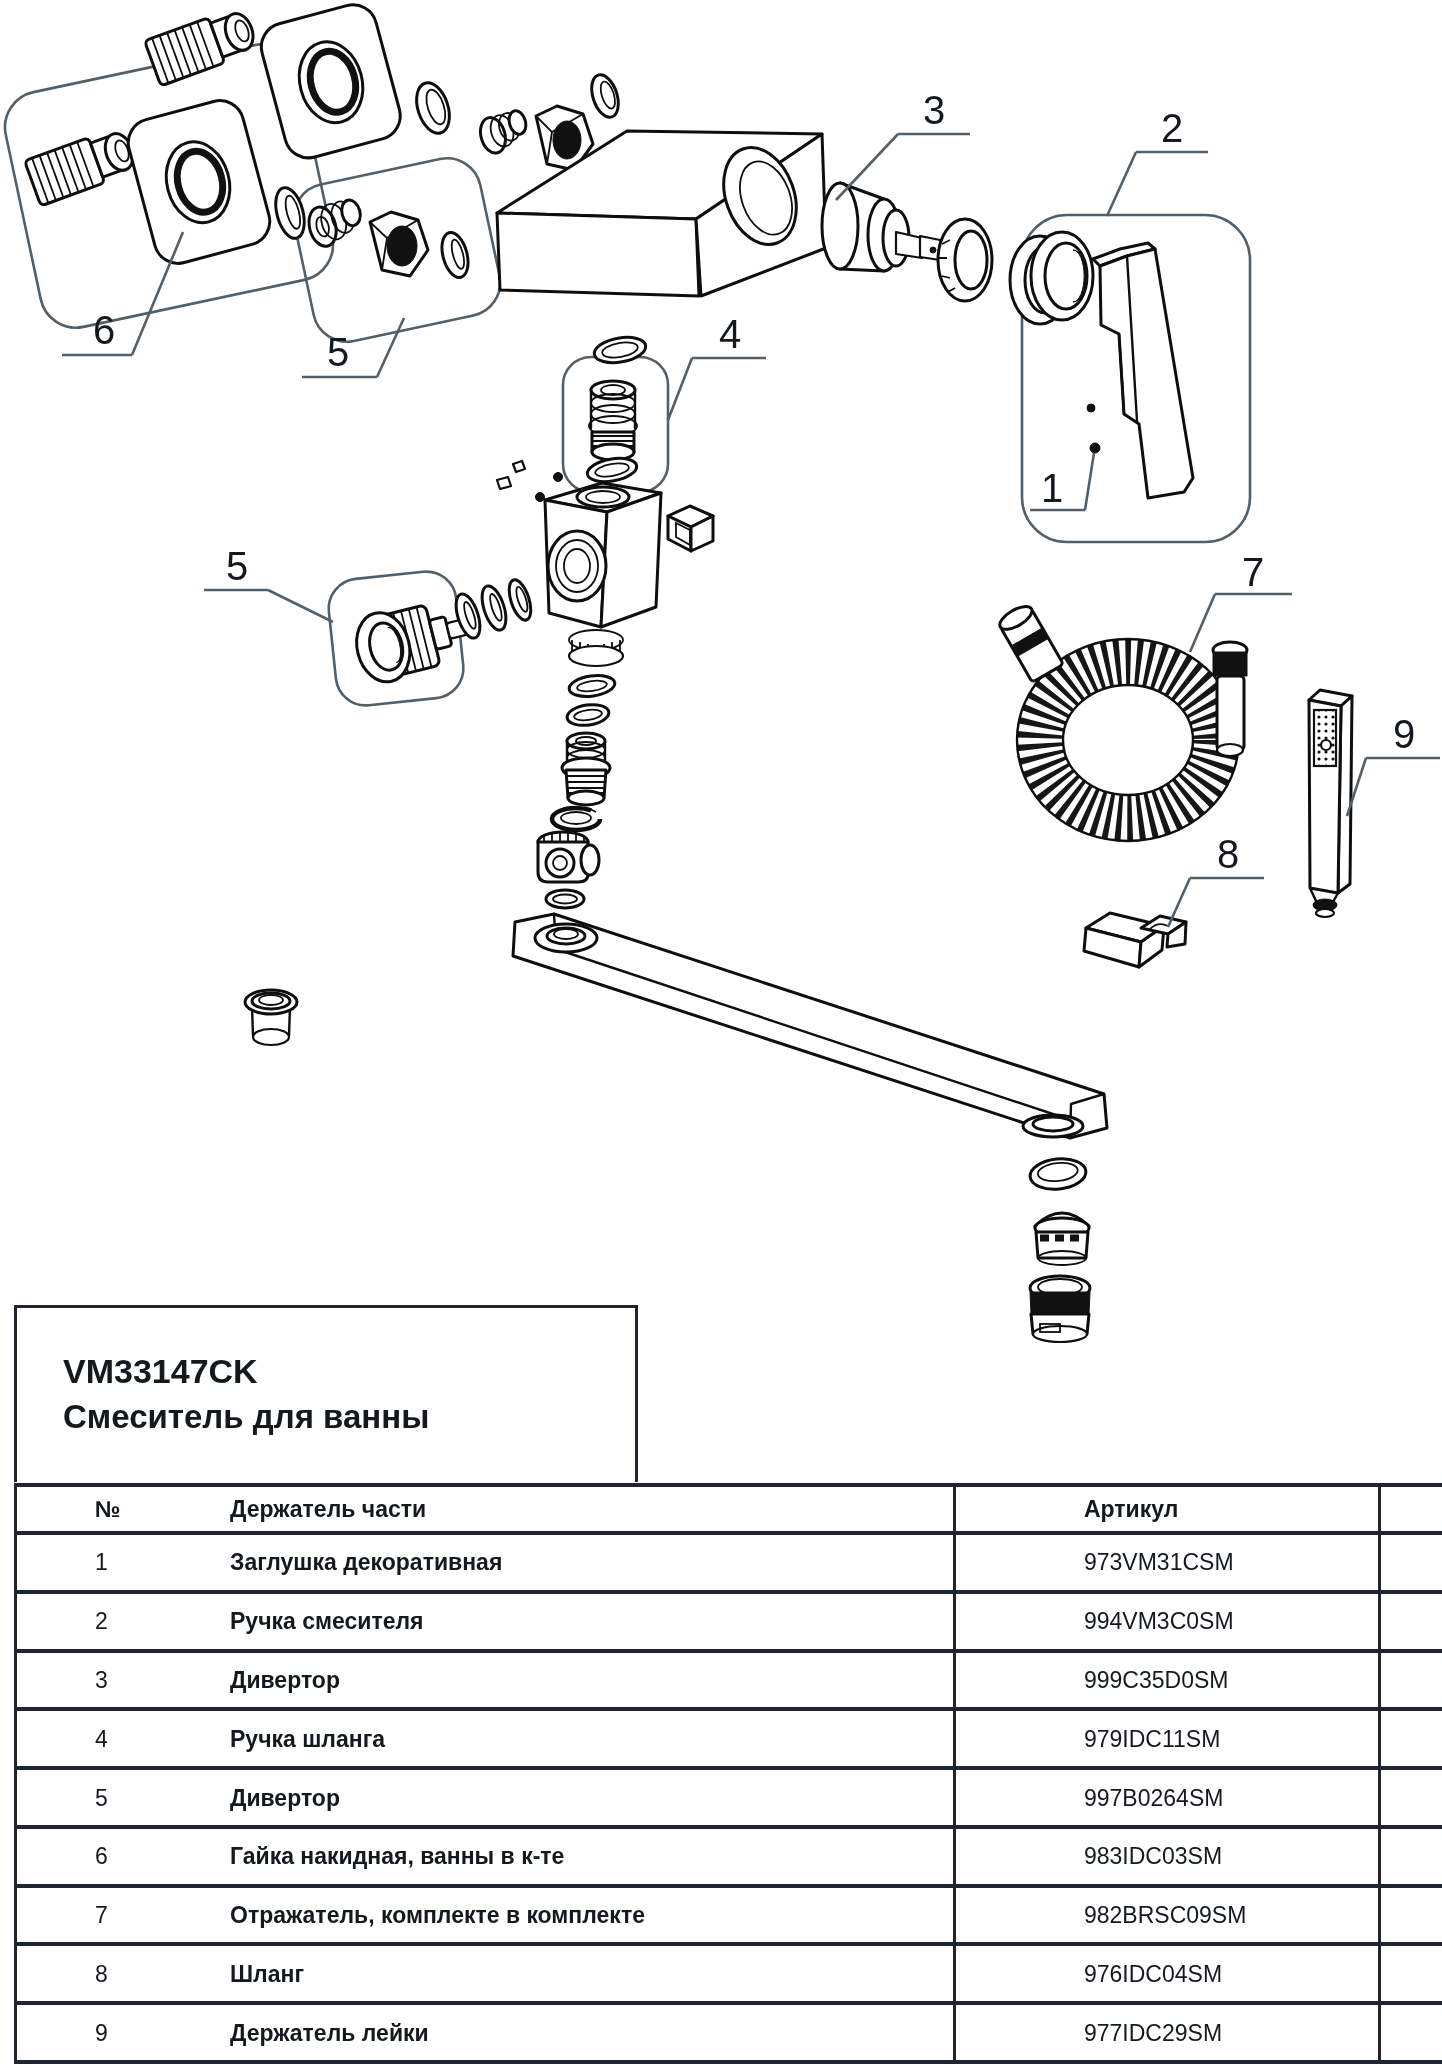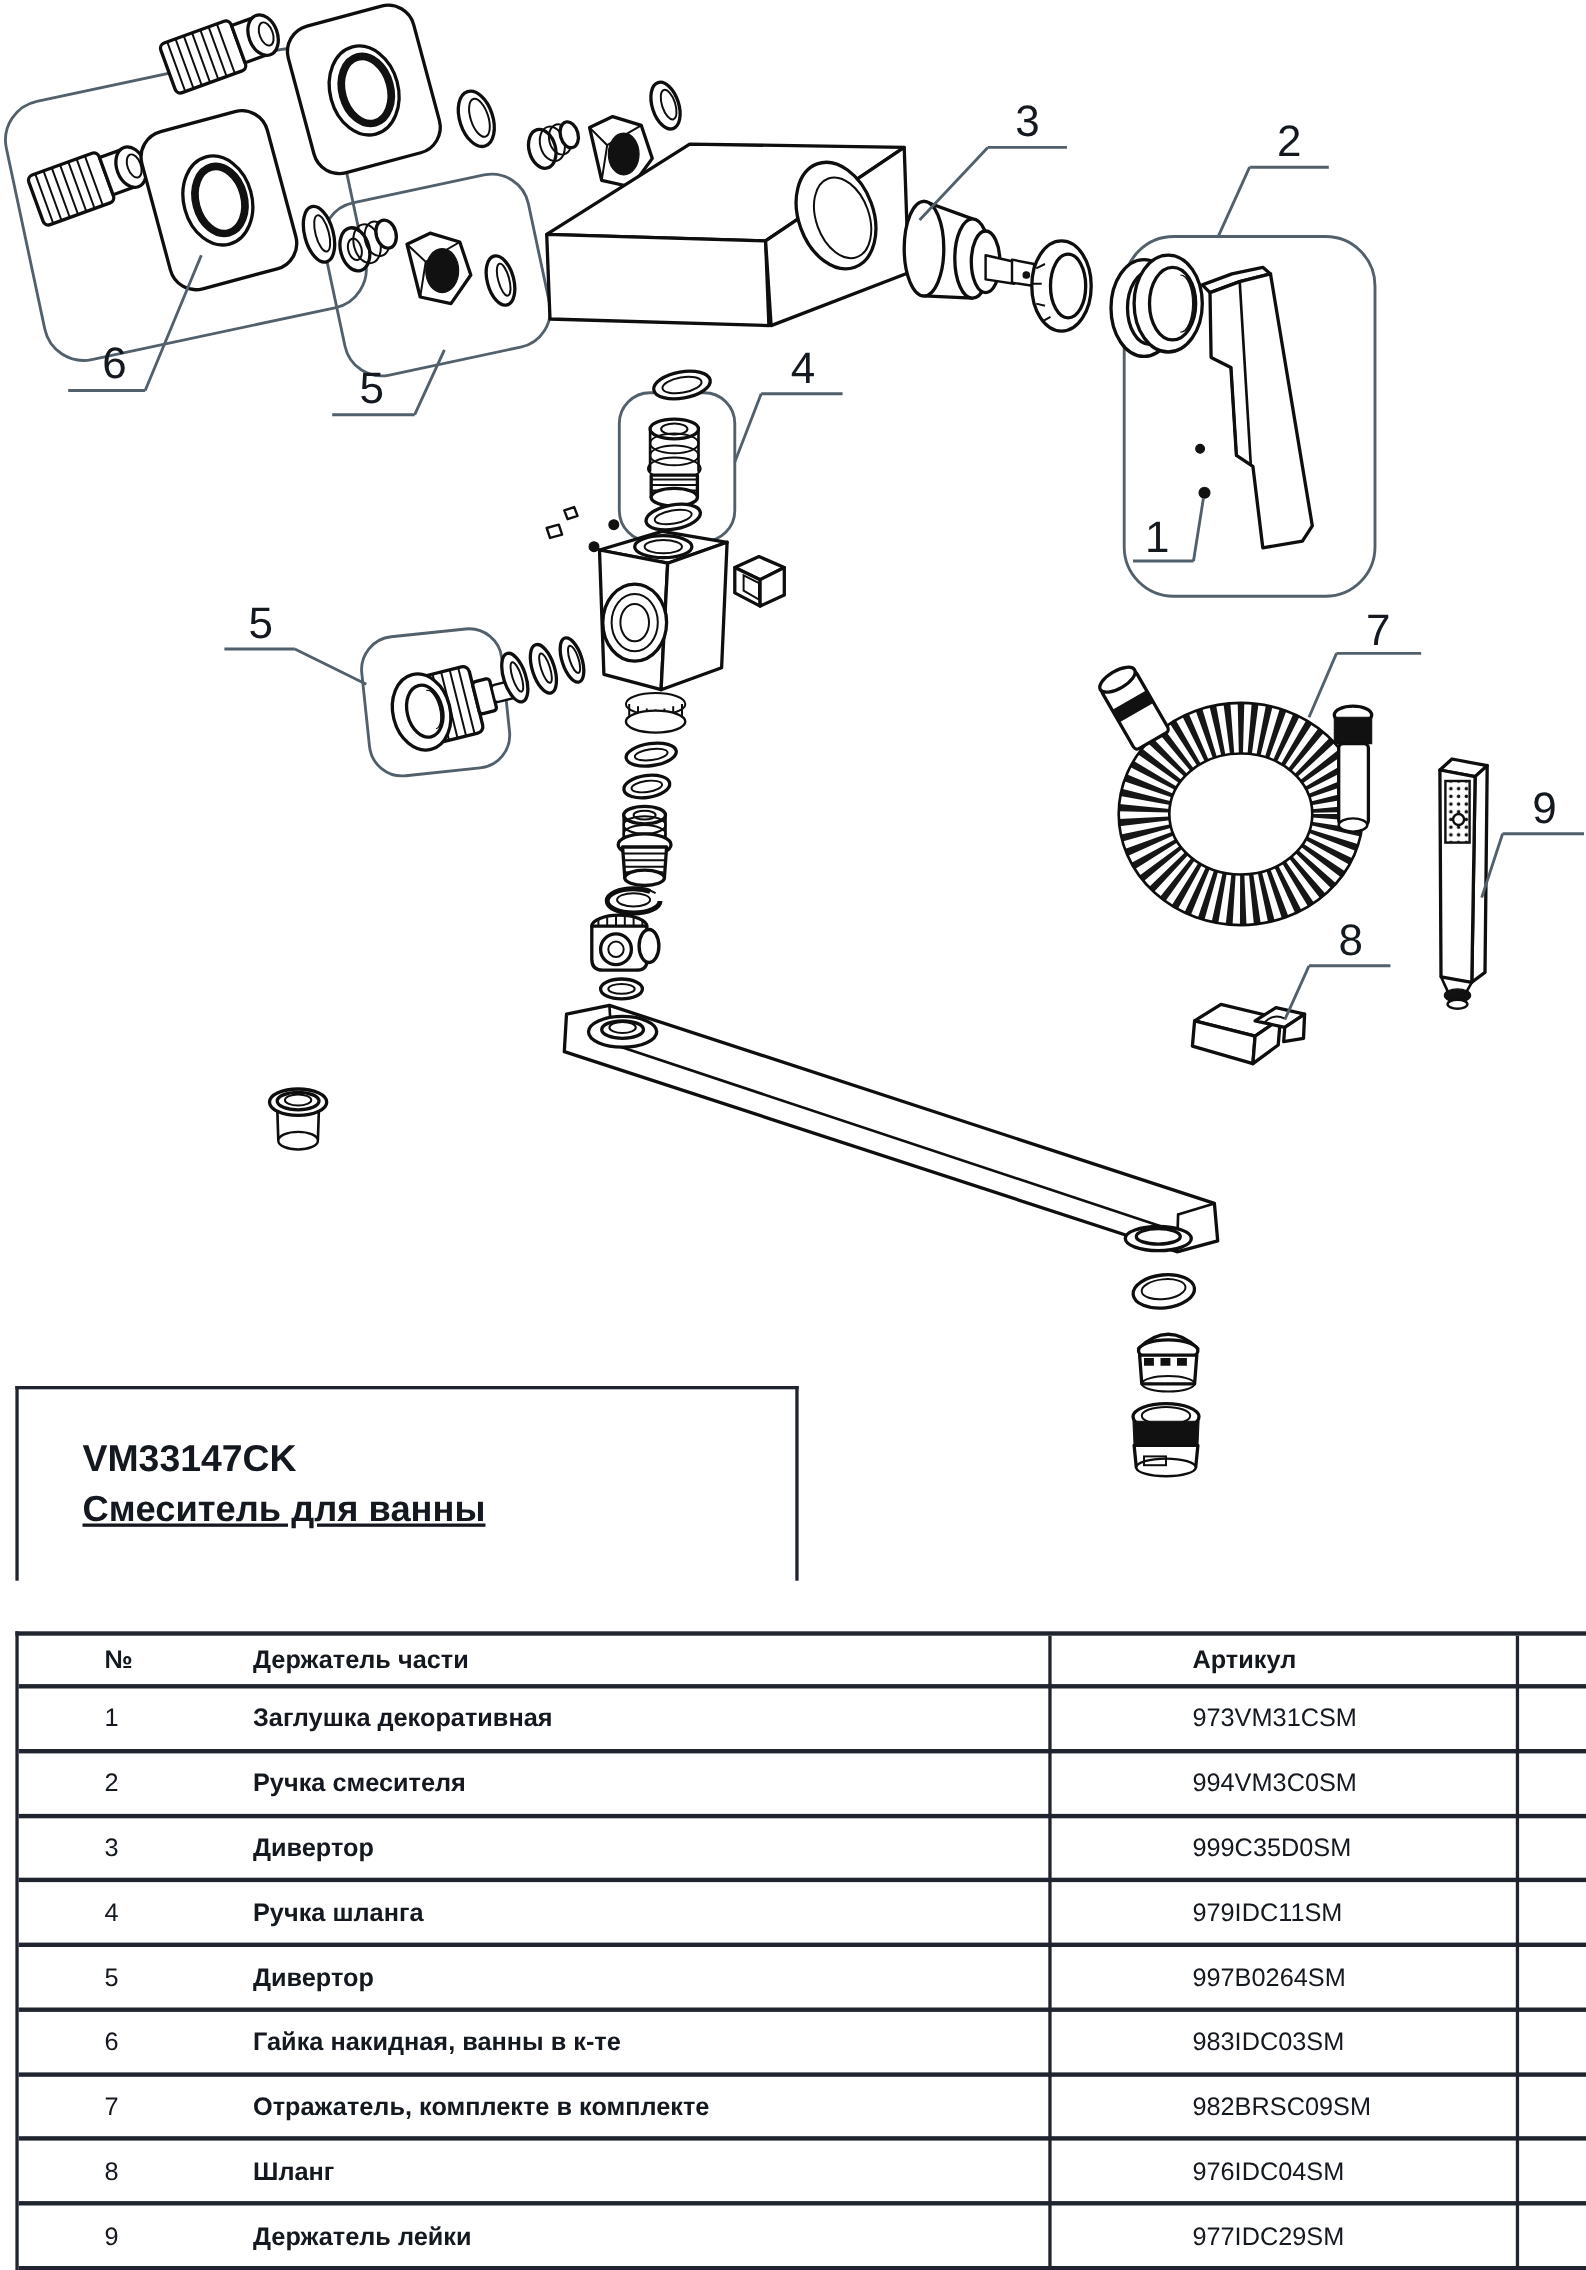--- a/index.html
+++ b/index.html
@@ -9,25 +9,25 @@
   
   .p{fill:#fff;stroke:#0e0e0e;stroke-width:3;stroke-linejoin:round;}
   .p2{fill:#fff;stroke:#0e0e0e;stroke-width:2.2;stroke-linejoin:round;}
   .l{fill:none;stroke:#0e0e0e;stroke-width:2.4;stroke-linecap:round;}
   .lt{fill:none;stroke:#0e0e0e;stroke-width:1.8;}
   .dk{fill:#111;stroke:#111;stroke-width:1;}
   .gbox{fill:none;stroke:#51606b;stroke-width:2.6;}
   .callout{fill:none;stroke:#51606b;stroke-width:2.6;}
   .num{font-family:"Liberation Sans",sans-serif;font-size:40px;fill:#14181f;}
   
-  .title-box{position:absolute;left:14px;top:1260px;width:712px;height:177px;
+  .title-box{position:absolute;left:14px;top:1305px;width:624px;height:177px;
              box-sizing:border-box;border:3px solid #20242e;border-bottom:none;
-             padding:40px 0 0 58px;}
+             padding:40px 0 0 46px;}
   .title-code{font-size:34px;font-weight:bold;line-height:46px;}
-  .title-name{font-size:33px;font-weight:bold;line-height:46px;text-decoration:underline;}
+  .title-name{font-size:33px;font-weight:bold;line-height:46px;}
   
   .parts-table{position:absolute;left:14px;top:1483px;width:1428px;height:581px;
                box-sizing:border-box;border-top:4px solid #20242e;border-left:3px solid #20242e;
                display:flex;flex-direction:column;}
   .trow{position:relative;flex:1;border-bottom:4px solid #20242e;}
   .trow.thead{flex:0 0 44px;}
   .trow span{position:absolute;top:50%;transform:translateY(-50%);font-size:23px;white-space:nowrap;}
   .c-num{left:78px;}
   .c-name{left:213px;font-weight:bold;}
   .c-art{left:1067px;}

